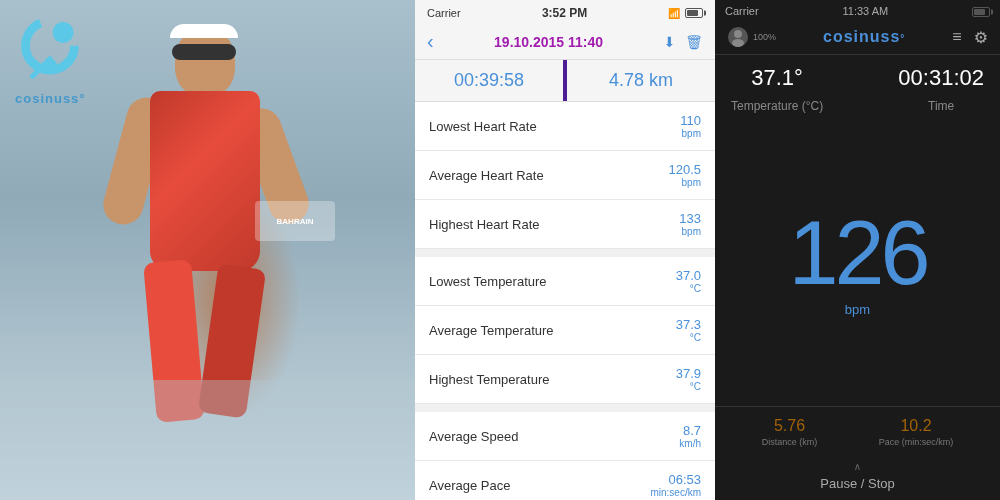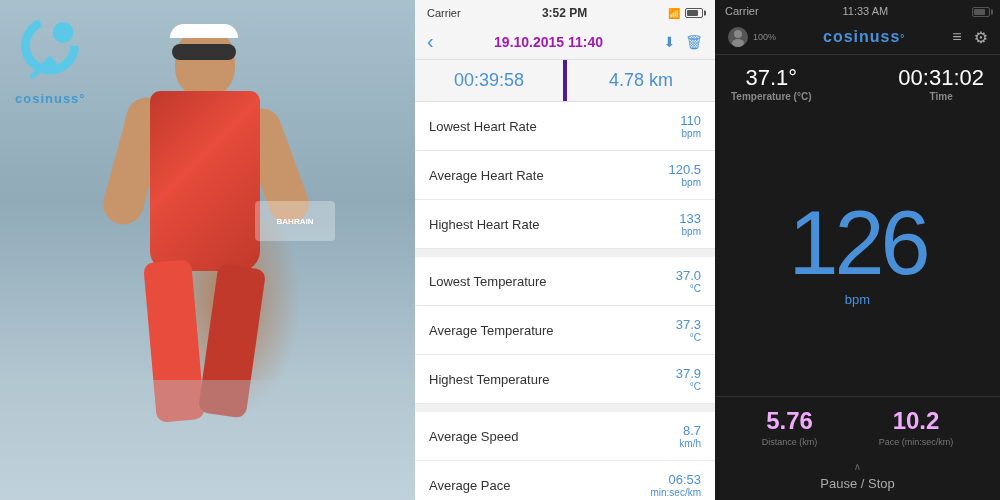--- a/index.html
+++ b/index.html
@@ -311,24 +311,23 @@
     }
     .metric-block {
       text-align: center;
     }
     .metric-big {
       font-size: 22px;
       font-weight: 300;
       color: #ffffff;
     }
     .metric-label {
-      font-size: 10px;
+      font-size: 12px;
       color: #888;
-      margin-top: 0;
-      font-weight: bold;
+      margin-top: 8px;
     }
 
     .heart-rate-display {
       flex: 1;
       display: flex;
       flex-direction: column;
       align-items: center;
       justify-content: center;
       padding: 10px;
     }
@@ -348,23 +347,23 @@
     .right-bottom-metrics {
       display: flex;
       justify-content: space-around;
       padding: 10px 16px 8px;
       border-top: 1px solid #333;
     }
     .bottom-metric {
       text-align: center;
     }
     .bottom-metric-value {
-      font-size: 24px;
-      font-weight: 700;
-      color: #f0abfc;
+      font-size: 16px;
+      font-weight: 400;
+      color: #a16207;
     }
     .bottom-metric-label {
       font-size: 9px;
       color: #777;
       margin-top: 2px;
     }
 
     .pause-stop-bar {
       padding: 6px 16px 8px;
       text-align: center;

